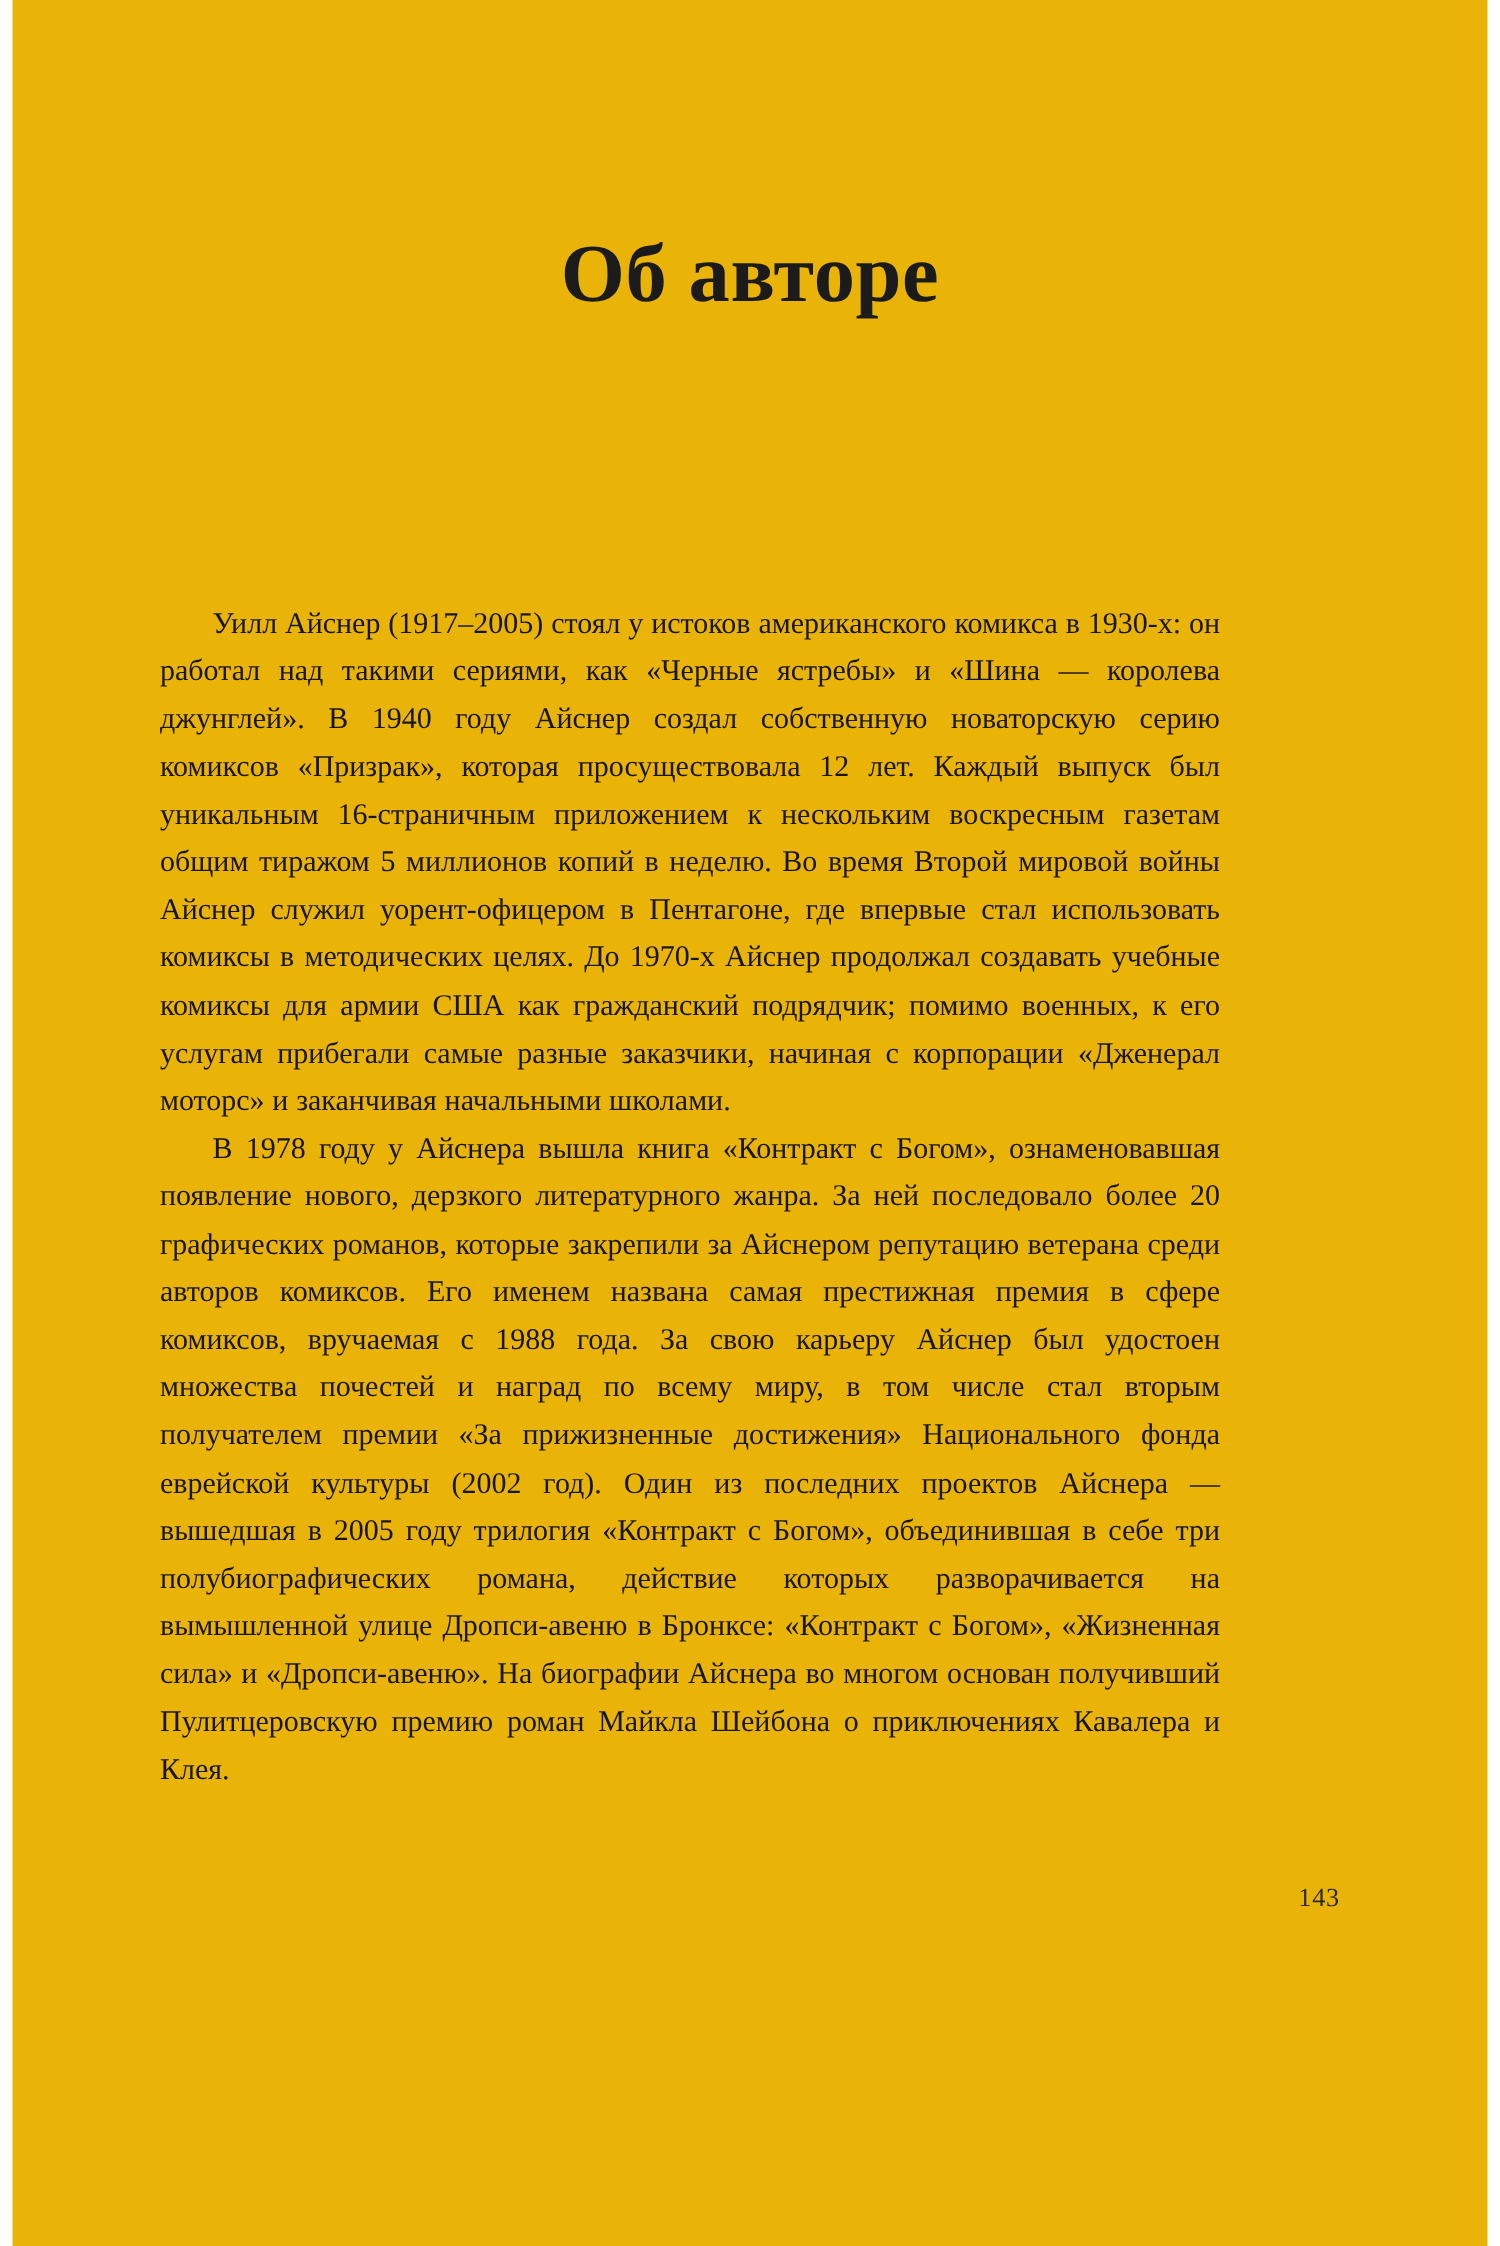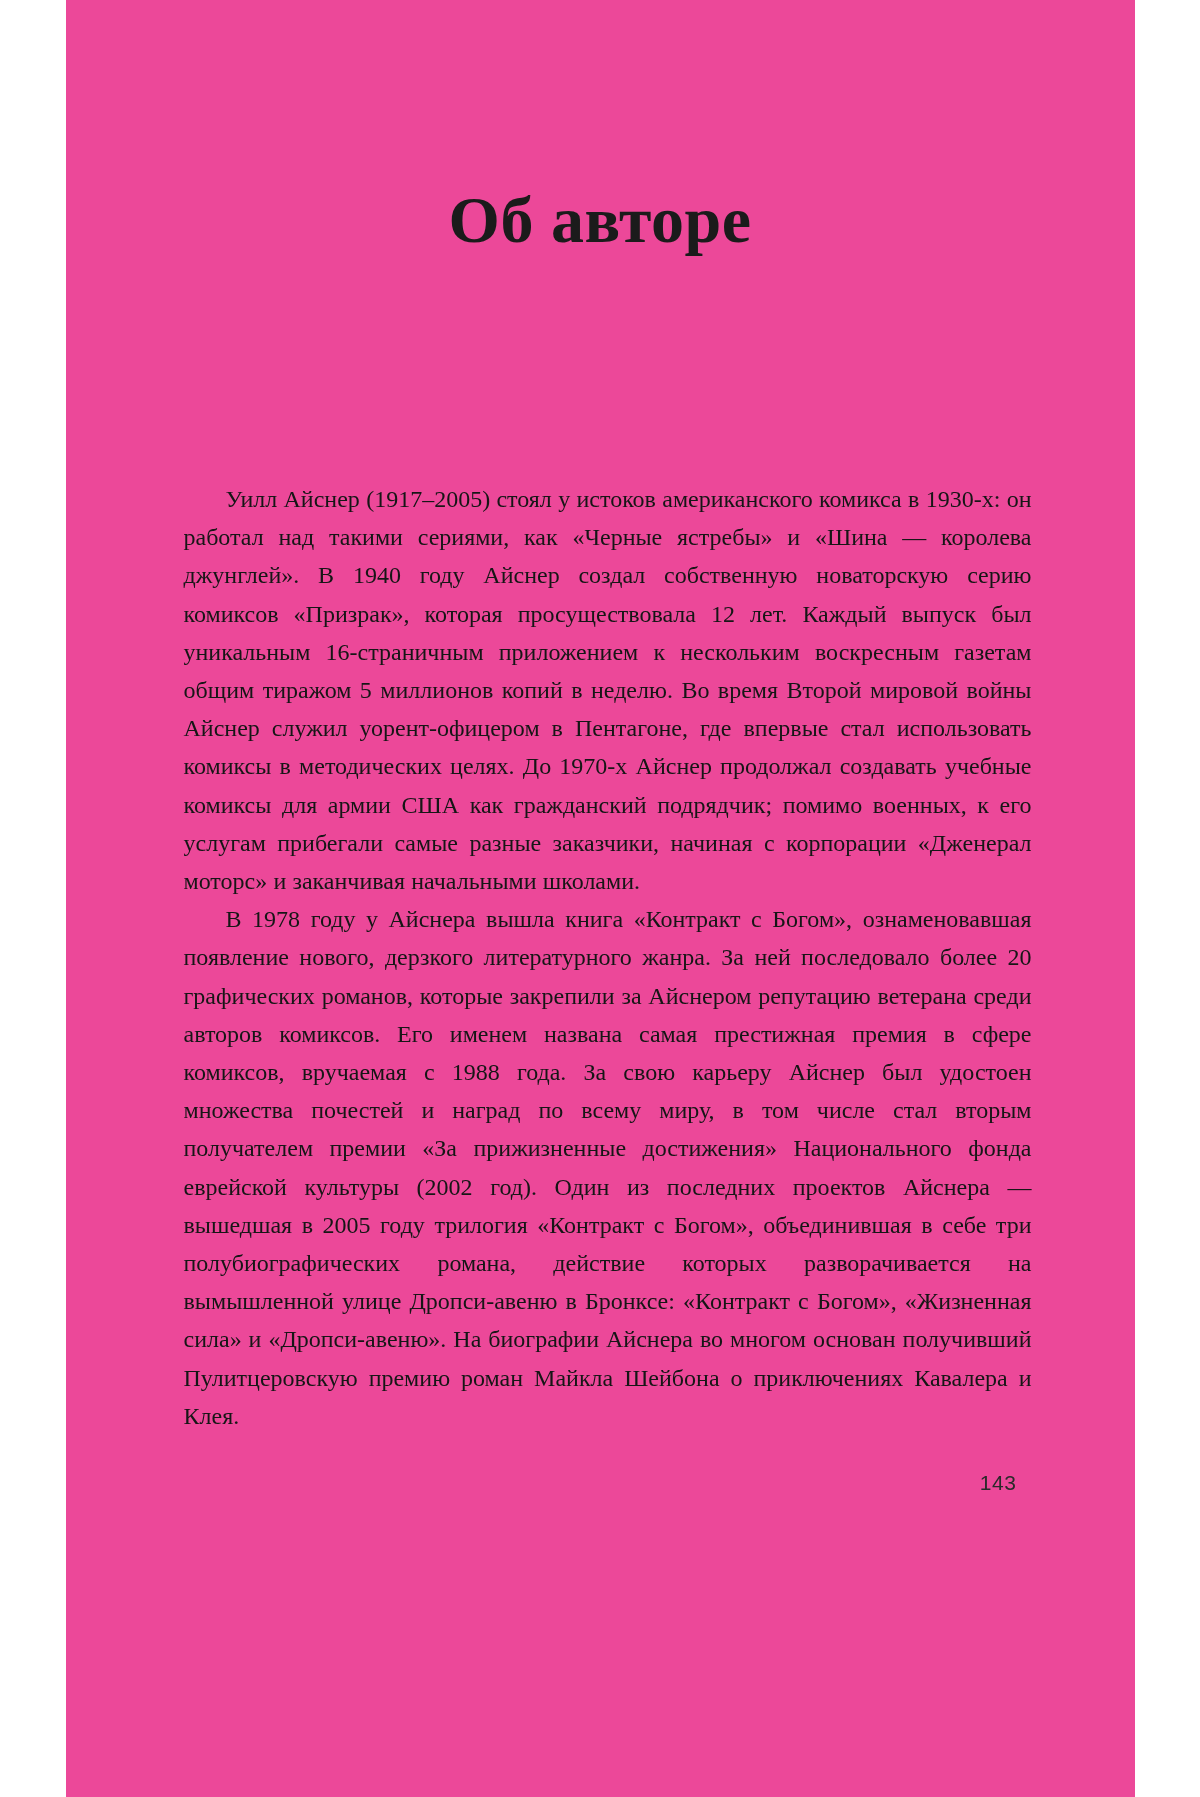--- a/index.html
+++ b/index.html
@@ -2,23 +2,23 @@
 <html lang="ru"><head>
 <meta charset="utf-8">
 <style>
   html, body {
     margin: 0;
     padding: 0;
     background: #ffffff;
   }
   .page {
     position: relative;
-    width: 1069px;
+    width: 1180px;
     height: 1797px;
-    background: #ec4899;
+    background: #eab308;
     margin: 0 auto;
     overflow: hidden;
     box-sizing: border-box;
   }
 
   
   .chapter-title {
     position: absolute;
     left: 0;
     right: 0;
@@ -52,22 +52,22 @@
     word-spacing: 0.2px;
   }
   .body-paragraph + .body-paragraph {
     margin-top: 0;
   }
 
   
   .folio {
     position: absolute;
     right: 118px;
-    top: 1472px;
-    font-family: Liberation Sans, sans-serif;
+    top: 1508px;
+    font-family: Liberation Serif, serif;
     font-size: 21px;
     line-height: 1;
     color: #2a2a2a;
     letter-spacing: 0.6px;
   }
 </style>
 </head>
 <body>
 
 <div class="page">

